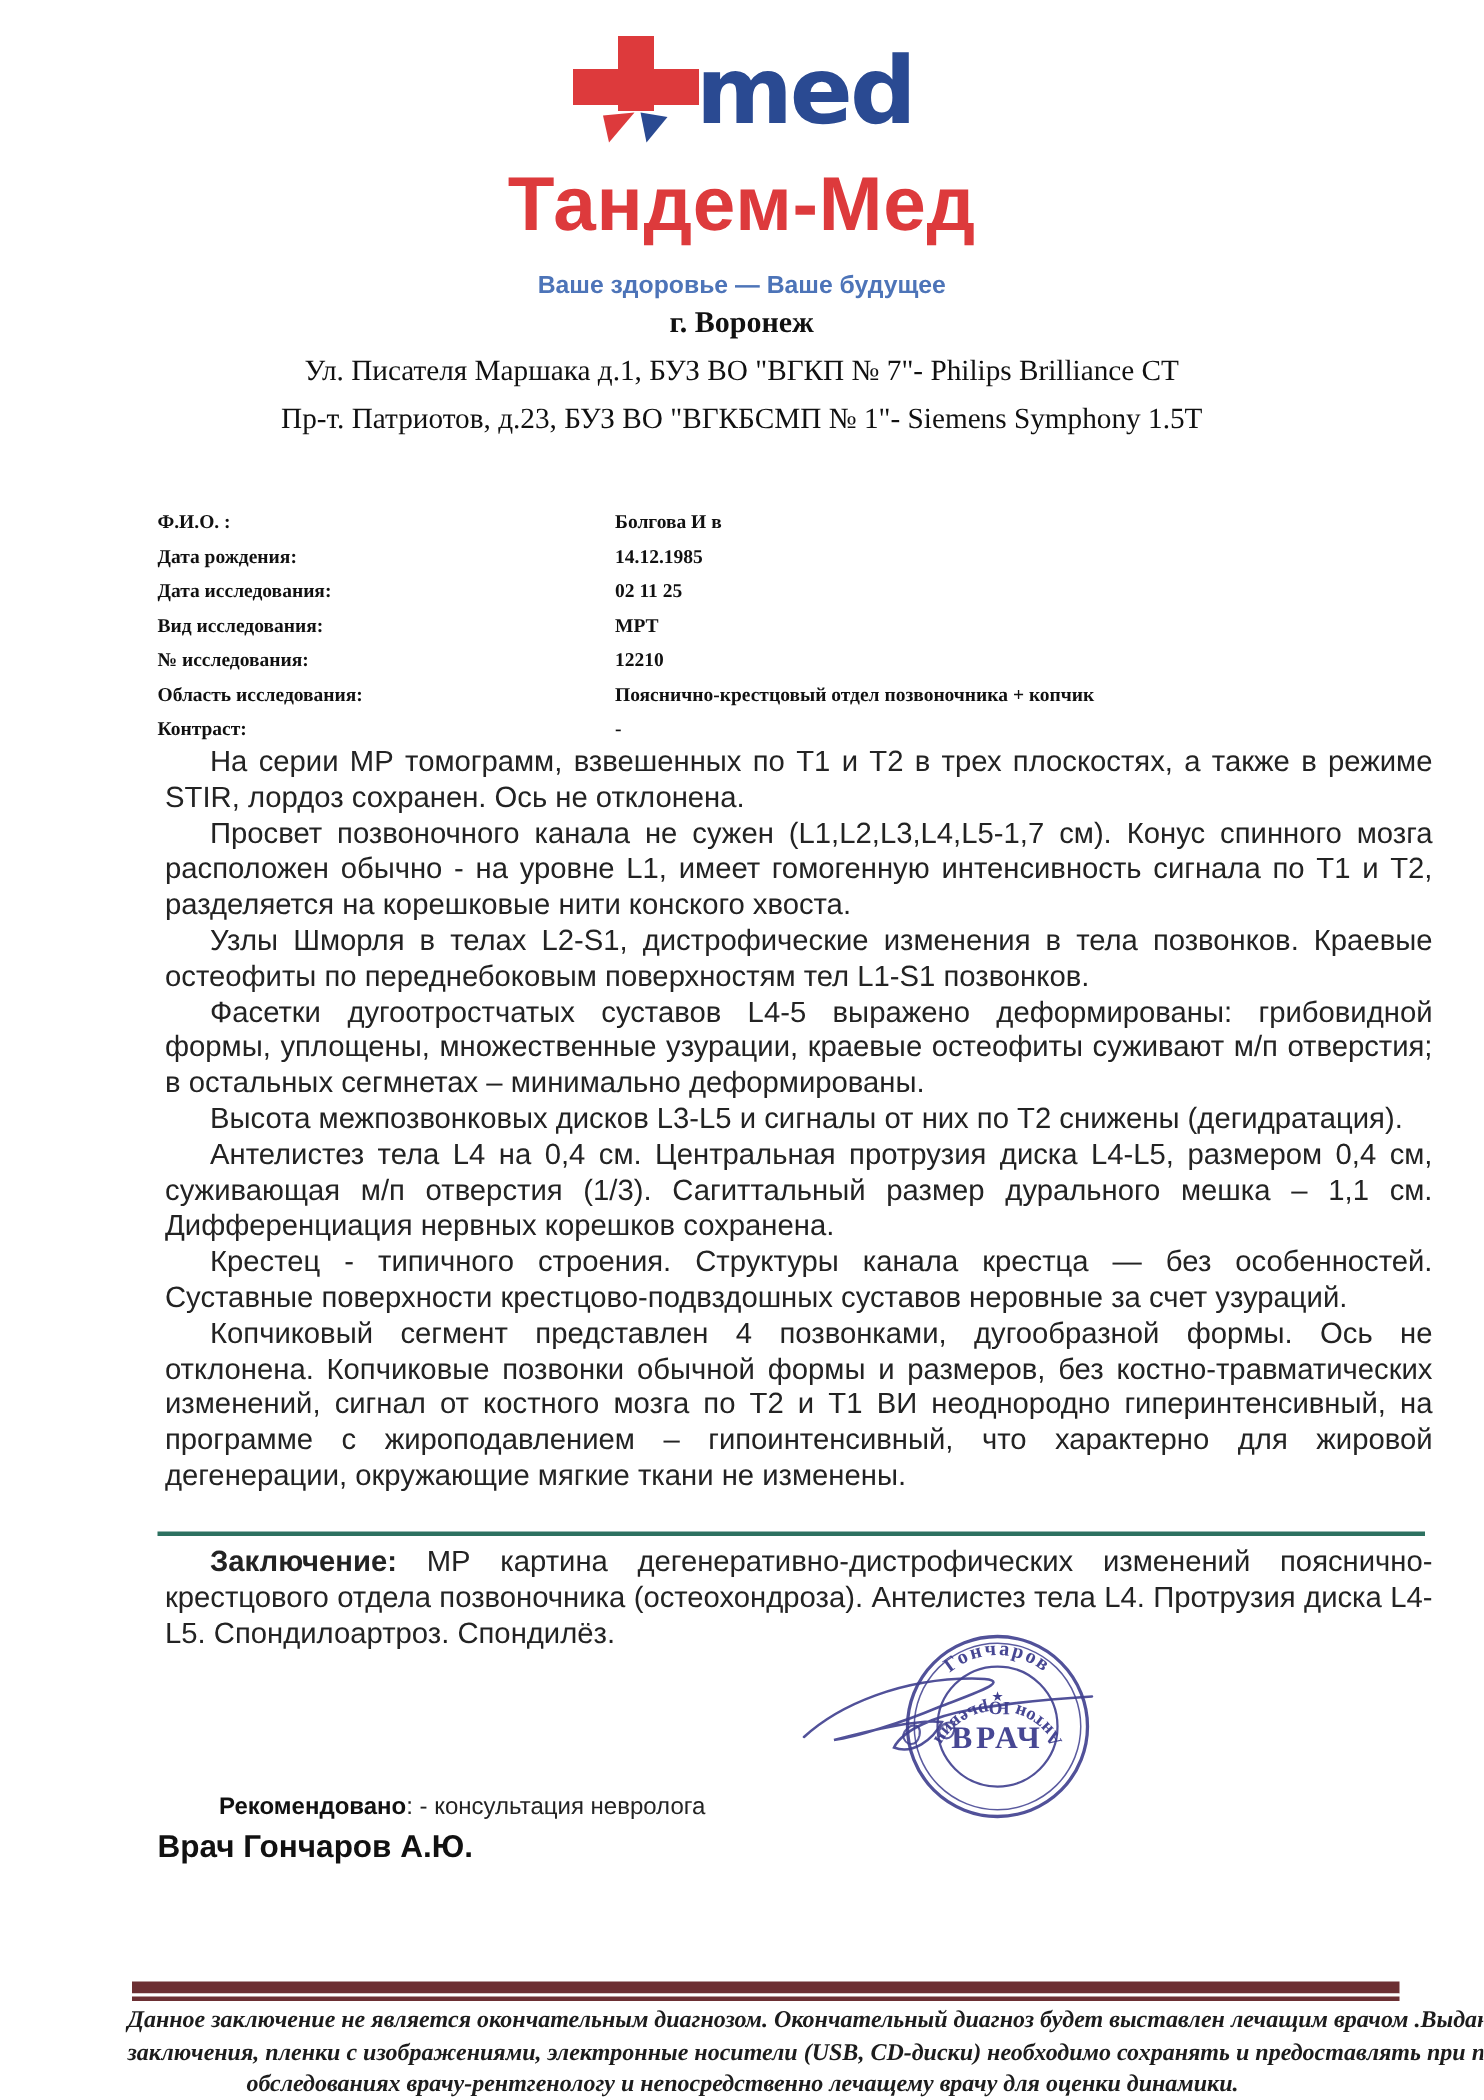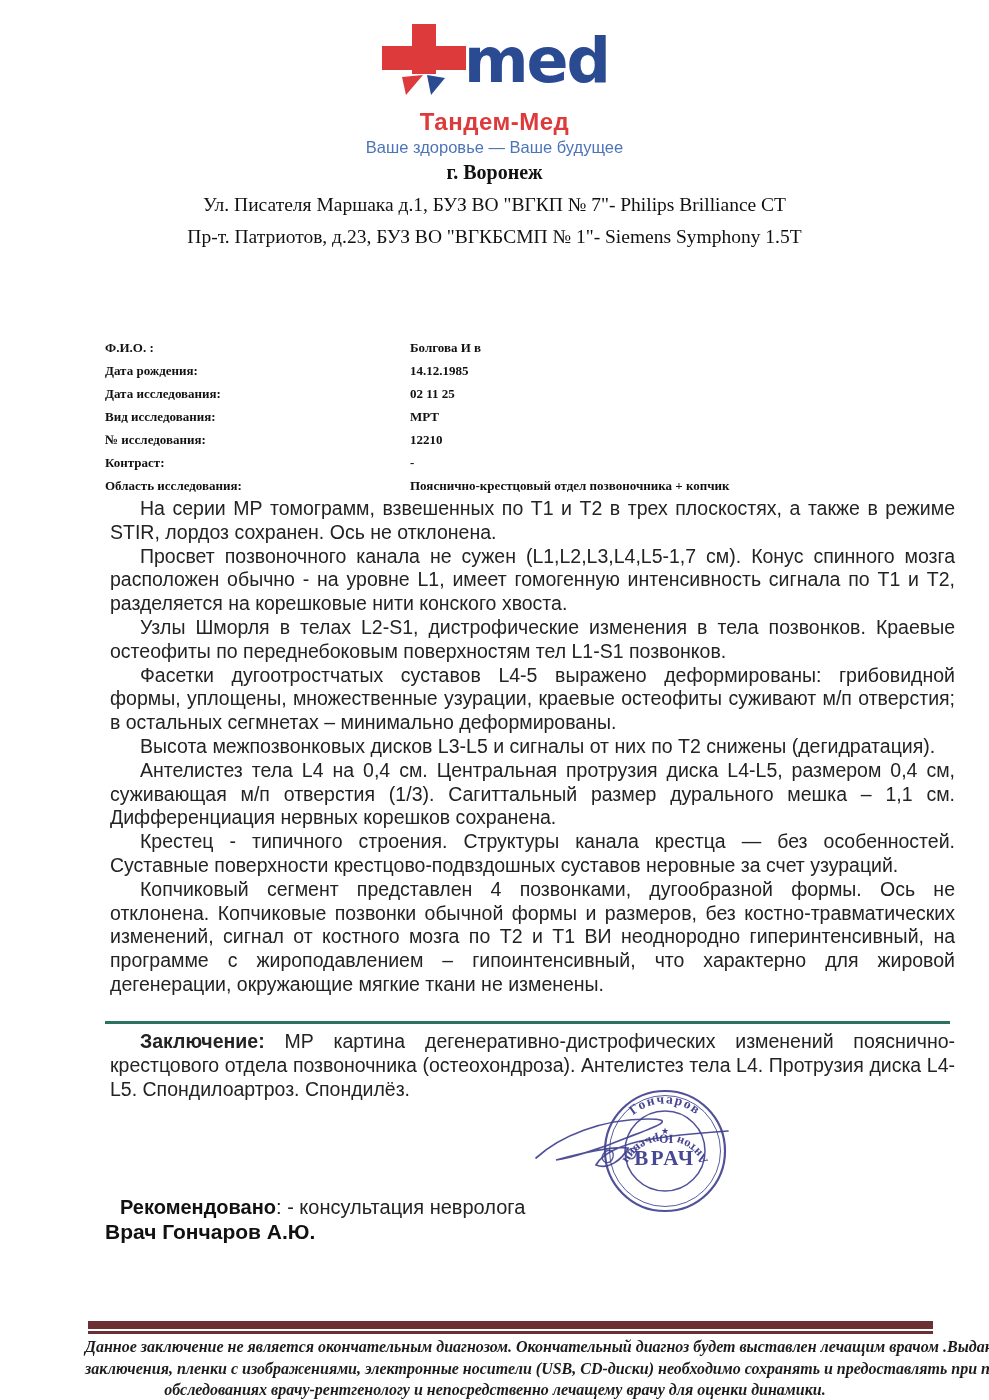--- a/index.html
+++ b/index.html
@@ -11,25 +11,25 @@
 
   
   .header { position:absolute; top:0; left:0; width:100%; text-align:center; }
   .logo-row { display:flex; justify-content:center; align-items:center; margin-top:22px; height:78px; }
   .logo-med {
     font-family:"DejaVu Sans", sans-serif; font-weight:bold; color:#2a4a92;
     font-size:62px; line-height:0.74; letter-spacing:-2px; margin-left:-4px;
   }
   .brand {
     font-family:"Liberation Sans", sans-serif; font-weight:bold;
-    color:#dd3a3c; font-size:24px; line-height:1; margin-top:10px; letter-spacing:0.5px;
+    color:#dd3a3c; font-size:51px; line-height:1; margin-top:10px; letter-spacing:0.5px;
   }
   .tagline {
-    font-family:"Liberation Sans", sans-serif; font-weight:normal;
-    color:#4d74b8; font-size:16.5px; margin-top:4px;
+    font-family:"Liberation Sans", sans-serif; font-weight:bold;
+    color:#4d74b8; font-size:16.5px; margin-top:20px;
   }
   .city  { font-size:20px; font-weight:bold; margin-top:4px; }
   .addr  { font-size:19.5px; font-weight:normal; margin-top:10px; }
   .phones{ font-size:21px;  font-weight:bold; margin-top:11px; }
 
   
   .patient { position:absolute; top:336px; left:105px; width:860px; }
   .prow { display:flex; font-weight:bold; font-size:13px; line-height:23px; }
   .plabel { width:305px; flex:0 0 305px; }
   .pvalue { flex:1; }
@@ -46,22 +46,22 @@
   .divider { position:absolute; top:1021px; left:105px; width:845px; height:3px; background:#2d7160; }
   .conclusion { top:1030px; }
   .conclusion b { font-weight:bold; }
 
   
   .stamp-area { position:absolute; top:1086px; left:530px; width:250px; height:145px; }
   .stamp-area svg { display:block; }
 
   
   .recommend {
-    position:absolute; top:1196px; left:90px; width:700px;
-    font-family:"Liberation Sans", sans-serif; font-size:20px; color:#232323;
+    position:absolute; top:1196px; left:116px; width:700px;
+    font-family:"Liberation Sans", sans-serif; font-size:16px; color:#232323;
     text-indent:30px;
   }
   .recommend b { font-weight:bold; color:#111; }
   .doctor {
     position:absolute; top:1220px; left:105px;
     font-family:"Liberation Sans", sans-serif; font-size:21px; font-weight:bold; color:#111;
   }
 
   
   .footer-bar { position:absolute; top:1321px; left:88px; width:845px; }
@@ -112,26 +112,26 @@
     </div>
     <div class="prow">
       <span class="plabel">Вид исследования:</span>
       <span class="pvalue">МРТ</span>
     </div>
     <div class="prow">
       <span class="plabel">№ исследования:</span>
       <span class="pvalue">12210</span>
     </div>
     <div class="prow">
+      <span class="plabel">Область исследования:</span>
+      <span class="pvalue">Пояснично-крестцовый отдел позвоночника + копчик</span>
+    </div>
+    <div class="prow">
       <span class="plabel">Контраст:</span>
       <span class="pvalue">-</span>
-    </div>
-    <div class="prow">
-      <span class="plabel">Область исследования:</span>
-      <span class="pvalue">Пояснично-крестцовый отдел позвоночника + копчик</span>
     </div>
   </div>
 
   <div class="body-text">
     <p>На серии МР томограмм, взвешенных по Т1 и Т2 в трех плоскостях, а также в режиме STIR, лордоз сохранен. Ось не отклонена.</p>
     <p>Просвет позвоночного канала не сужен (L1,L2,L3,L4,L5-1,7 см). Конус спинного мозга расположен обычно - на уровне L1, имеет гомогенную интенсивность сигнала по Т1 и Т2, разделяется на корешковые нити конского хвоста.</p>
     <p>Узлы Шморля в телах L2-S1, дистрофические изменения в тела позвонков. Краевые остеофиты по переднебоковым поверхностям тел L1-S1 позвонков.</p>
     <p>Фасетки дугоотростчатых суставов L4-5 выражено деформированы: грибовидной формы, уплощены, множественные узурации, краевые остеофиты суживают м/п отверстия; в остальных сегмнетах – минимально деформированы.</p>
     <p>Высота межпозвонковых дисков L3-L5 и сигналы от них по Т2 снижены (дегидратация).</p>
     <p>Антелистез тела L4  на 0,4 см. Центральная протрузия диска L4-L5, размером 0,4 см, суживающая м/п отверстия (1/3). Сагиттальный размер дурального мешка – 1,1 см. Дифференциация нервных корешков сохранена.</p>

